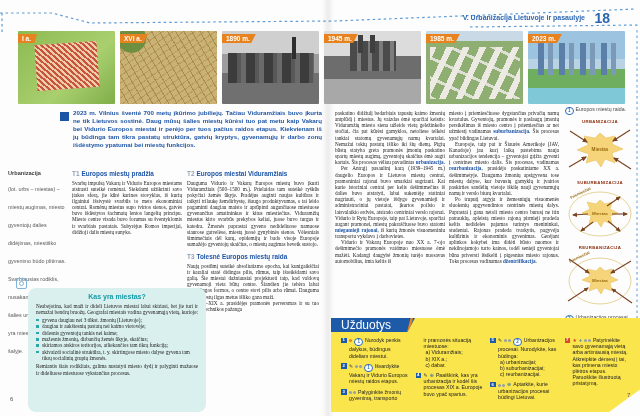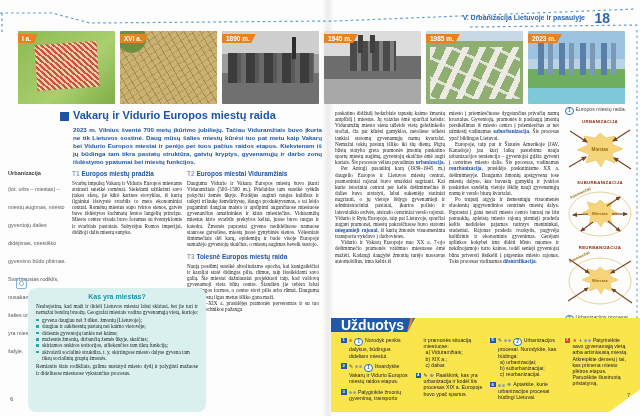--- a/index.html
+++ b/index.html
@@ -85,21 +85,21 @@
   .figcap{font-size:5.2px;line-height:6.4px;color:#4a4a4a;margin-bottom:4px;}
   .circ{display:inline-flex;align-items:center;justify-content:center;width:6.5px;height:6.5px;
         border:1px solid #2a6db5;border-radius:50%;color:#2a6db5;font-size:4.5px;font-weight:bold;
         margin-right:2px;vertical-align:-1px;background:#fff;}
   .diag{text-align:center;margin-bottom:3px;}
   .diag .dtitle{font-size:4.3px;font-weight:bold;letter-spacing:.3px;color:#8c2f0e;display:block;margin-bottom:1px;}
   
   #tasksbox{position:absolute;left:331px;top:318px;width:309px;height:94px;background:#fbe54d;
         clip-path:polygon(0 0,100% 0,100% 76%,90% 100%,0 100%);}
   #tasks-tab{position:absolute;left:0;top:0;width:84px;height:14px;background:#1d5aa8;
-        clip-path:polygon(0 0,100% 0,91% 100%,0 100%);color:#fff;font-weight:bold;font-size:14px;
+        clip-path:polygon(0 0,100% 0,91% 100%,0 100%);color:#fff;font-weight:normal;font-size:12px;
         line-height:14px;padding-left:10px;box-sizing:border-box;}
   #tasks-tab::after{content:"";position:absolute;right:2px;top:0;width:6px;height:14px;background:#e8821e;
         clip-path:polygon(60% 0,100% 0,40% 100%,0 100%);}
   #task-cols{position:absolute;left:10px;top:19px;right:8px;bottom:4px;display:flex;gap:7px;}
   .tcol{flex:1;}
   .task{position:relative;padding-left:8px;margin-bottom:4px;font-size:5.2px;line-height:6.2px;color:#222;}
   .task.nonum{padding-left:8px;}
   .tnum{position:absolute;left:0;top:0.5px;width:5.5px;height:5.5px;background:#1d5aa8;color:#fff;
         font-size:4.3px;font-weight:bold;display:flex;align-items:center;justify-content:center;}
   .tnum.red{background:#d9482b;}
@@ -160,21 +160,20 @@
     </div>
 
   <aside id="margin-def">
     <span class="term">Urbanizacija</span>
     <span class="txt">(lot. urbs – miestas) – miestų augimas, miesto gyventojų dalies didėjimas, miestiško gyvenimo būdo plitimas. Svarbiausias rodiklis, nusakantis bet kurios šalies urbanizacijos lygį, yra miestiečių dalis šalyje.</span>
   </aside>
   <div id="margin-marker"></div>
 
   <div id="title-block">
     <span class="sq"></span>
-    <h1>Vakarų ir Vidurio Europos miestų raida</h1>
     <p class="intro">2023 m. Vilnius šventė 700 metų įkūrimo jubiliejų. Tačiau Viduramžiais buvo įkurta ne tik Lietuvos sostinė. Daug mūsų šalies miestų kūrėsi tuo pat metu kaip Vakarų bei Vidurio Europos miestai ir perėjo per tuos pačius raidos etapus. Kiekvienam iš jų būdinga tam tikra pastatų struktūra, gatvių kryptys, gyvenamųjų ir darbo zonų išdėstymo ypatumai bei miestų funkcijos.</p>
   </div>
 
   <div id="col-t1">
     <h2 class="sec-h"><span class="sec-code">T1</span><span>Europos miestų pradžia</span></h2>
     <p class="body-p">Svarbų impulsą Vakarų ir Vidurio Europos miestams atsirasti suteikė romėnai. Siekdami užtikrinti savo įtakos sferą, jie kūrė karines stovyklas, iš kurių ilgainiui išsivystė svarbūs to meto ekonominiai centrai. Romėnų miestus supo tvirtos sienos, gatvės buvo išdėstytos šachmatų lentos langelių principu. Miesto centre visada buvo forumas su šventyklomis ir svarbiais pastatais. Subyrėjus Romos imperijai, didžioji dalis miestų sunyko.</p>
   </div>
 
   <div id="col-t2">
     <h2 class="sec-h"><span class="sec-code">T2</span><span>Europos miestai Viduramžiais</span></h2>

